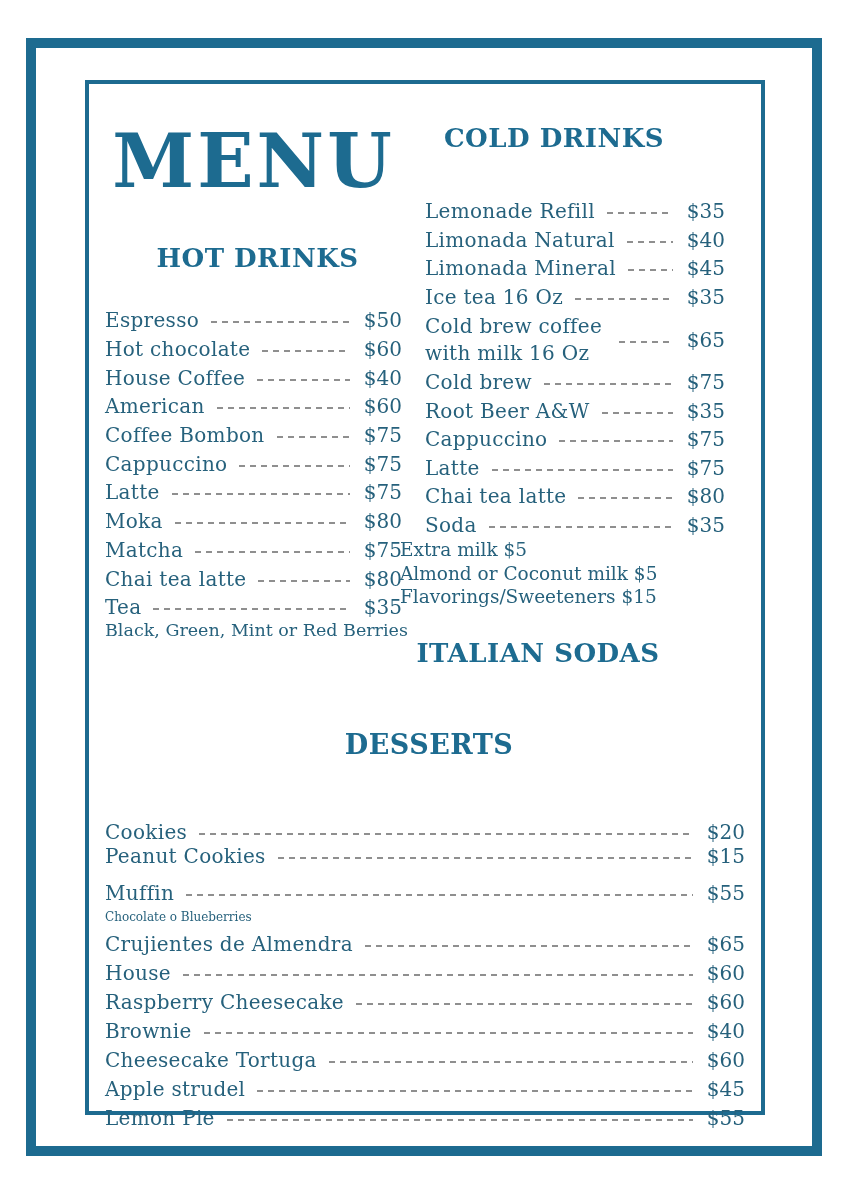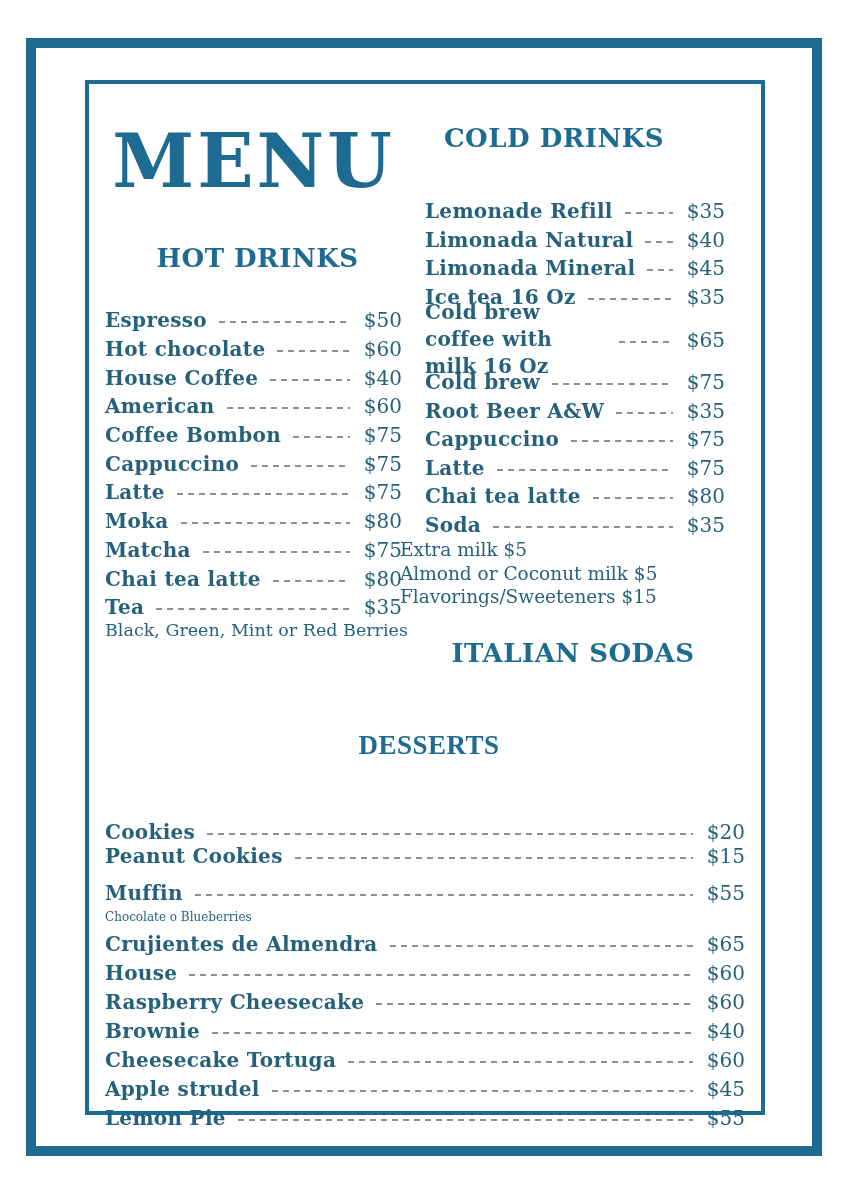--- a/index.html
+++ b/index.html
@@ -25,39 +25,39 @@
     position:absolute;left:105px;top:128px;width:297px;margin:0;
     text-align:center;font-size:74px;line-height:66px;font-weight:bold;
     letter-spacing:3px;color:var(--accent);
   }
   .section-heading{
     position:absolute;margin:4px;color:var(--accent);font-weight:bold;
     font-size:26px;line-height:28px;letter-spacing:0.5px;text-align:center;
   }
   .hot-heading{left:105px;top:240px;width:297px;}
   .cold-heading{left:400px;top:120px;width:300px;}
-  .sodas-heading{left:419px;top:635px;width:300px;}
-  .desserts-heading{left:85px;top:727px;width:680px;font-size:27px;font-family:Liberation Serif, serif;}
+  .sodas-heading{left:384px;top:635px;width:300px;}
+  .desserts-heading{left:85px;top:727px;width:680px;font-size:27px;}
 
   .menu-list{position:absolute;}
   .hot-list{left:105px;top:306px;width:297px;}
   .cold-list{left:425px;top:197px;width:300px;}
   .sodas-list{left:408px;top:668px;width:298px;}
   .desserts-list{left:105px;top:772px;width:640px;margin-top:48px;}
 
   .menu-row{
     display:flex;align-items:center;color:var(--item);
     font-size:20px;height:28.7px;
   }
   .cold-list .menu-row{height:28.5px;}
   .desserts-list .menu-row{height:29px;}
   .desserts-list .menu-row.tight{height:24px;}
   .menu-row.gap-after{margin-bottom:10px;align-items:center;}
   .menu-row.two-line{height:57px;}
-  .item-name{white-space:nowrap;letter-spacing:0.3px;font-weight:bold;}
+  .item-name{white-space:nowrap;letter-spacing:0.3px;}
   .two-line .item-name{white-space:normal;max-width:182px;line-height:27px;}
   .leader{
     flex:1 1 auto;height:2px;margin:0 14px 0 12px;transform:translateY(2px);
     background:repeating-linear-gradient(90deg,var(--dash) 0 6px,transparent 6px 11px);
   }
   .sodas-list .leader{margin:0 24px 0 32px;}
   .item-price{white-space:nowrap;}
 
   .hot-note{
     position:absolute;left:105px;top:620px;width:320px;

